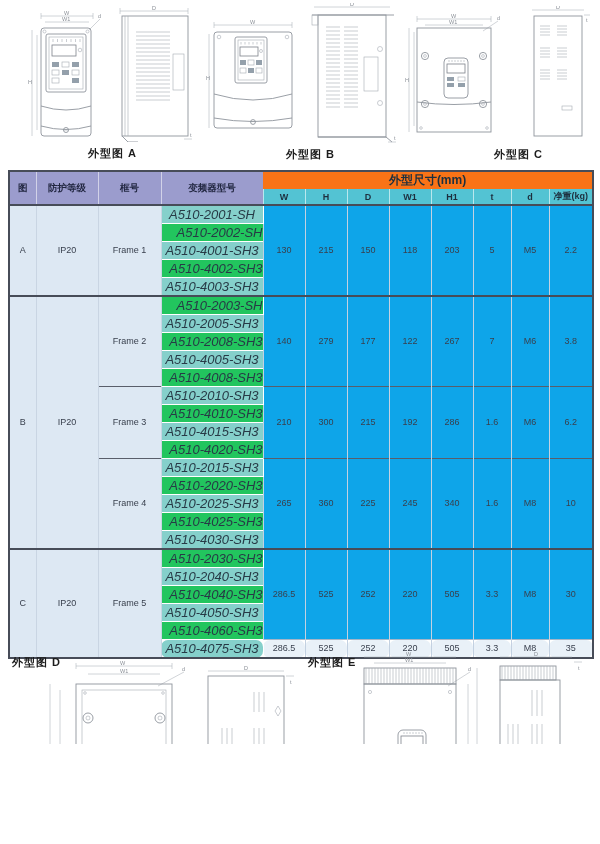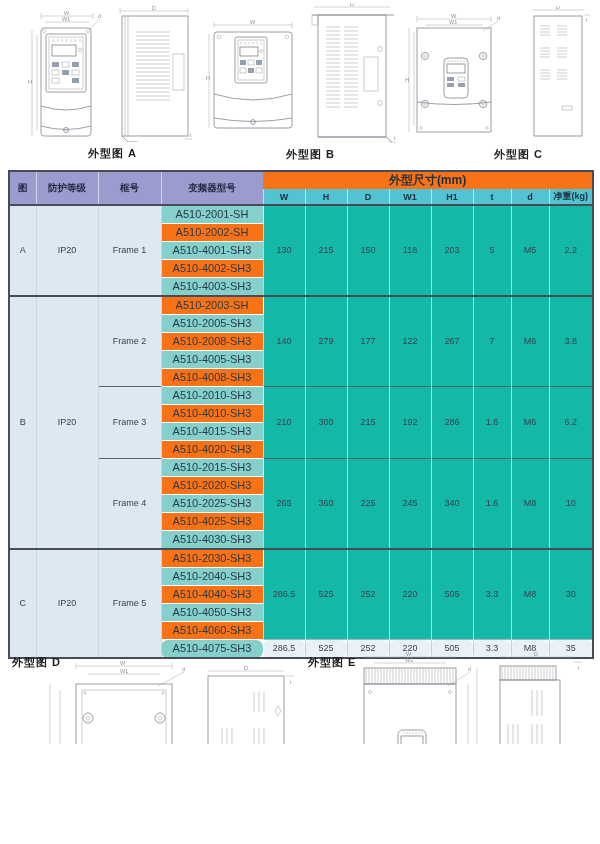--- a/index.html
+++ b/index.html
@@ -18,24 +18,24 @@
 
   
   .tbl-wrap{position:absolute;left:8px;top:170px;width:584px;}
   table{border-collapse:collapse;table-layout:fixed;width:584px;border:2px solid #474c58;}
   thead th{padding:0;font-weight:bold;}
   .hdr-lav{background:#9b9ccd;color:#222741;font-size:9.5px;height:16px;border-left:1px solid rgba(255,255,255,.55);}
   .hdr-teal-top{background:#f97316;color:#1d2f3e;font-size:12px;height:16px;}
   .hdr-teal{background:#53c3d3;color:#1d2f3e;font-size:9px;height:15px;border-left:1px solid rgba(255,255,255,.6);}
   tbody td{padding:0;font-size:9px;color:#39404e;text-align:center;height:17px;line-height:17px;}
   .fig-cell,.prot-cell,.frame-cell{background:#dde8f3;border-right:1px solid #c9d5e3;}
-  .model-cell{font-size:11px;color:#273a46;border:1px solid #ffffff;}
+  .model-cell{font-size:13px;color:#273a46;border:1px solid #ffffff;font-style:italic;}
   .model-teal{background:#85d0cb;}
-  .model-blue{background:#f97316;}
-  .dim-cell{background:#14b8a6;border-left:1px solid #c3d1e1;}
+  .model-blue{background:#22c55e;text-align:right;}
+  .dim-cell{background:#0ea5e9;border-left:1px solid #c3d1e1;}
   .dim-extra{background:#e9f1f8;}
   .section-start td{border-top:2px solid #474c58;}
   .frame-start td{border-top:1.5px solid #595e6a;margin-left:41px;}
   .extra-row td{border-top:1px solid #a5b5c8;border-radius:7px;}
   .extra-row .model-cell{border-top:1px solid #ffffff;}
 </style>
 </head>
 <body>
 
 <div class="page">

